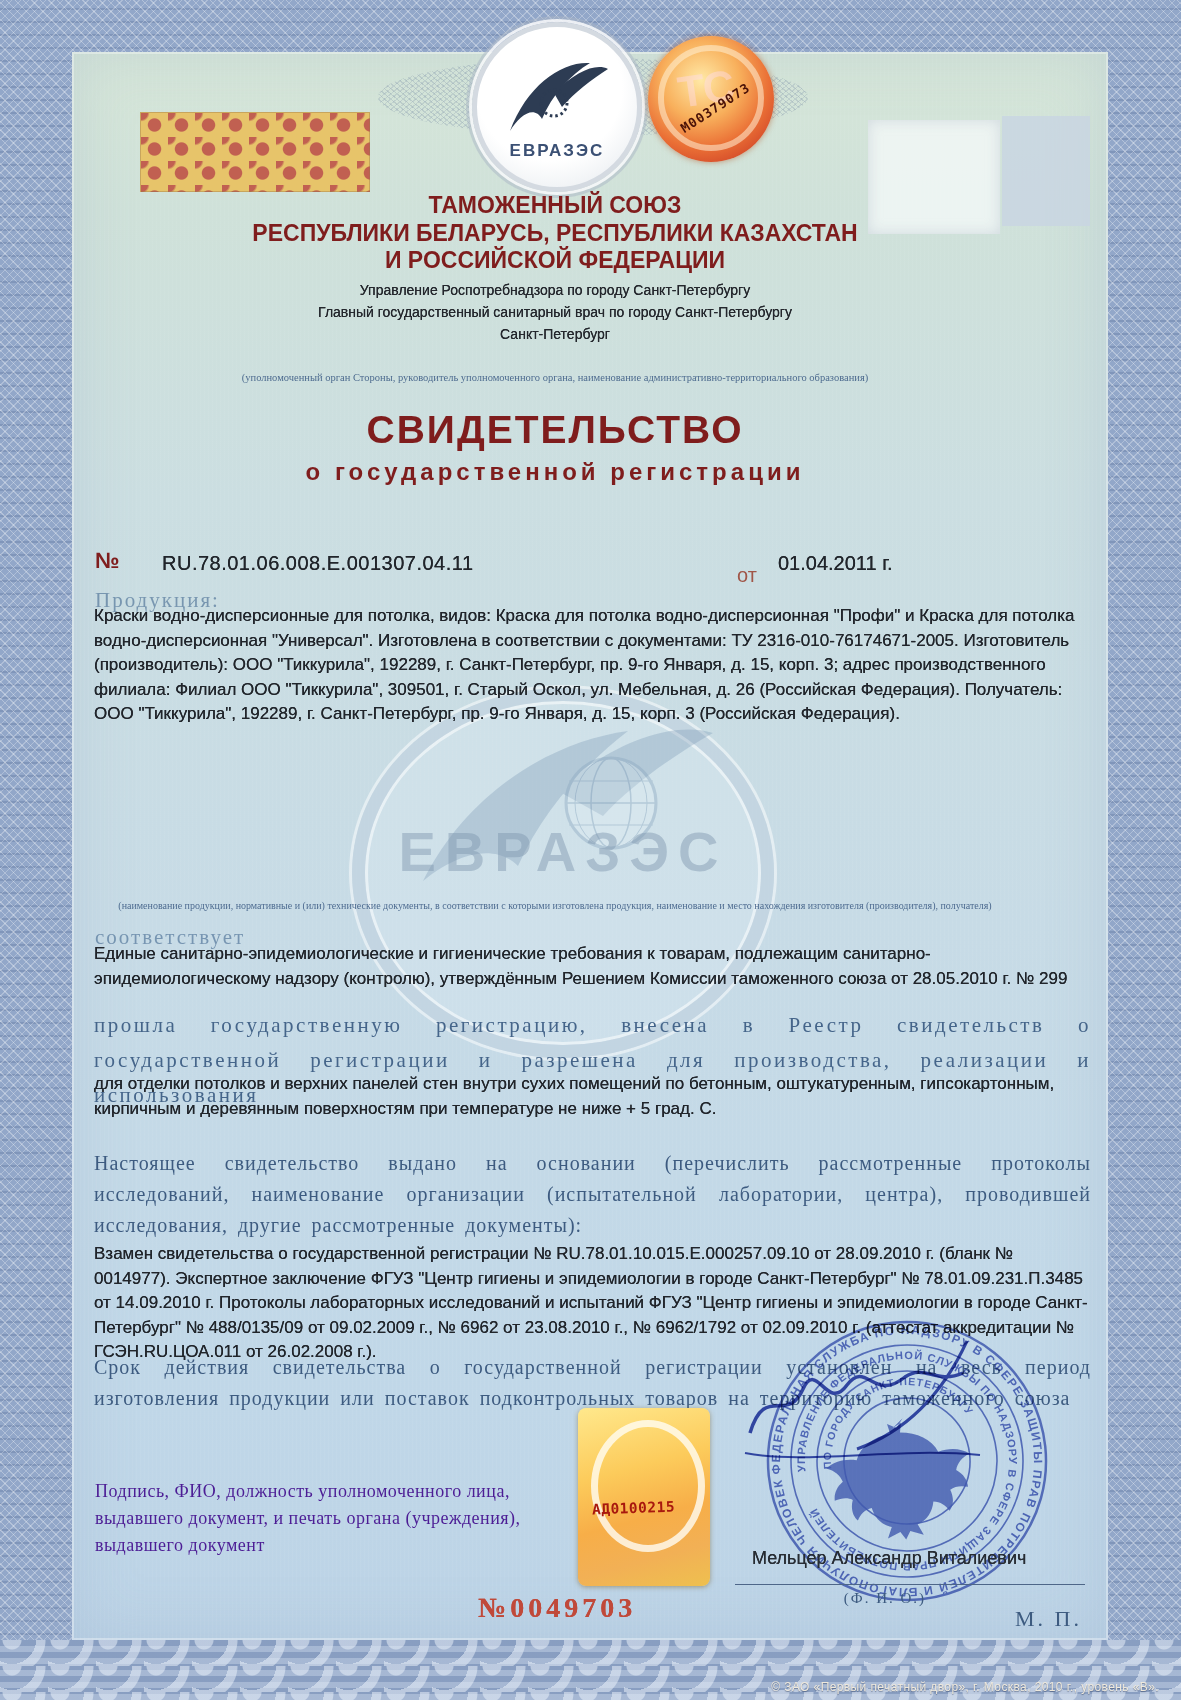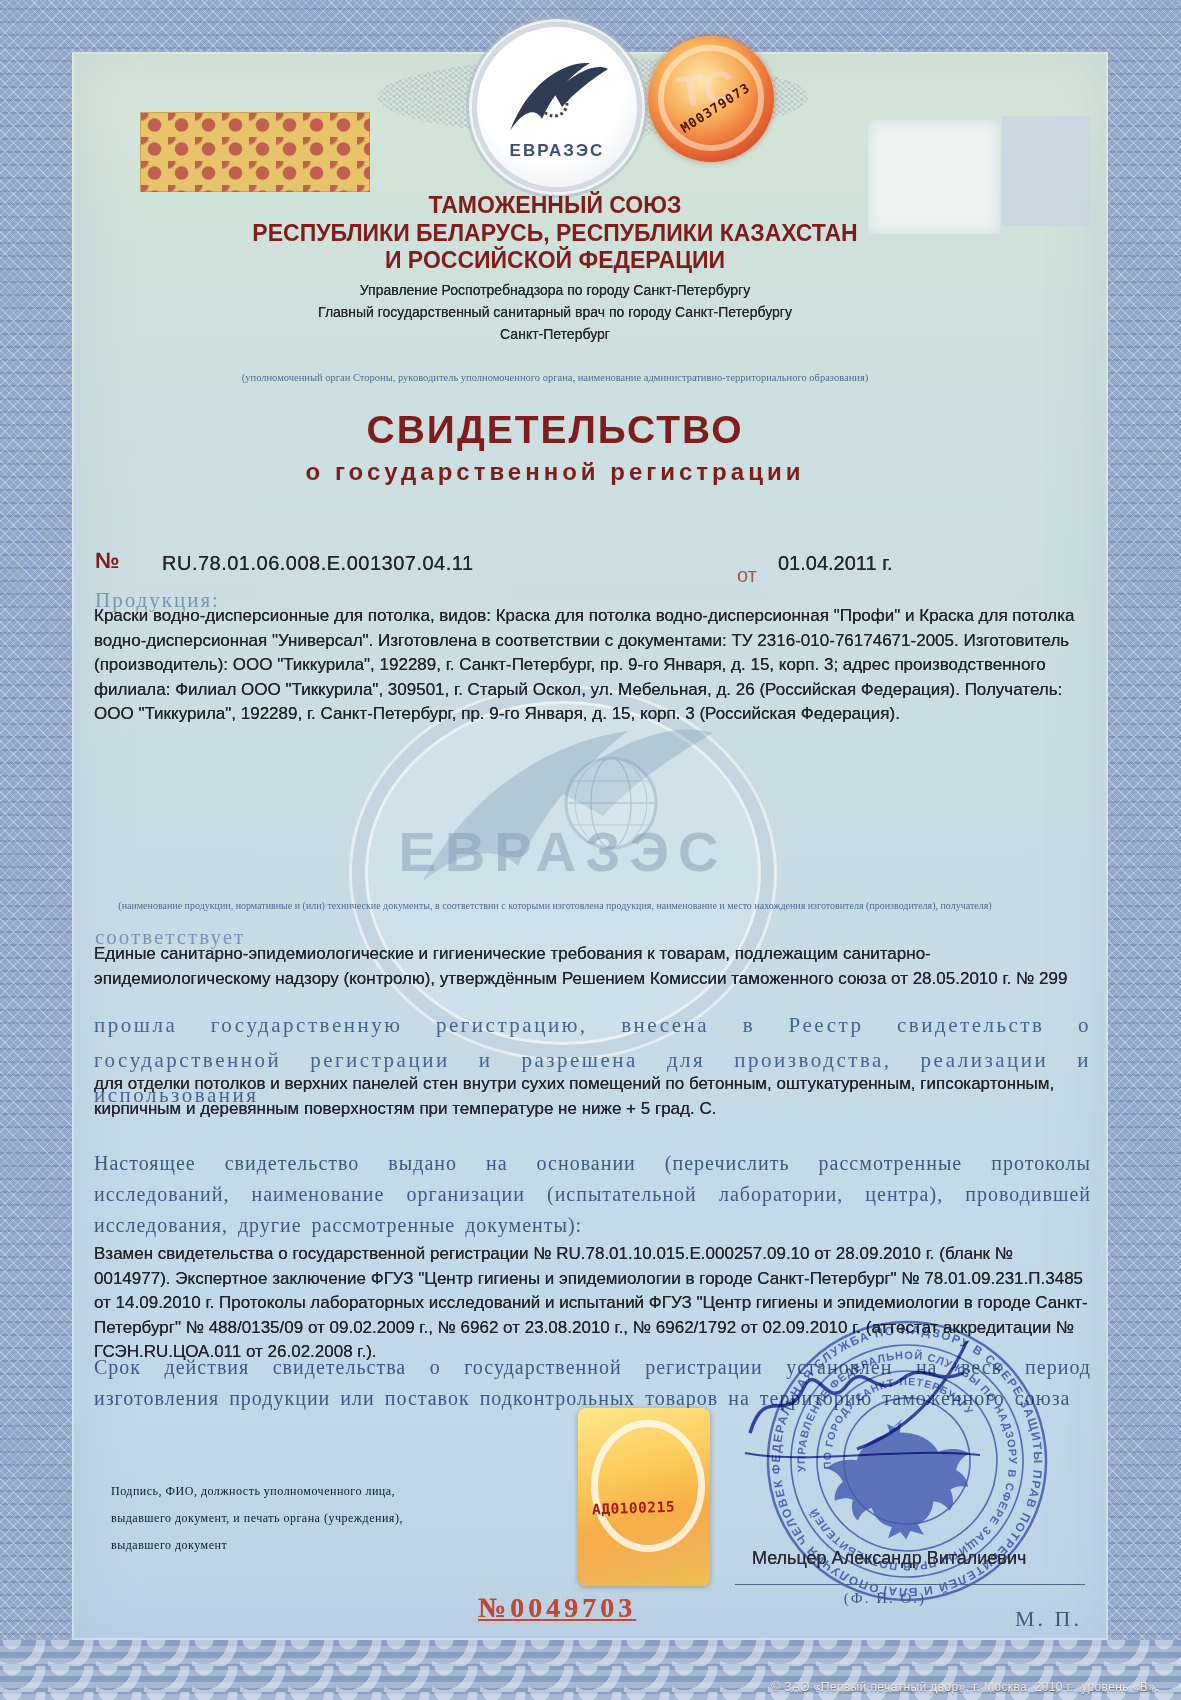--- a/index.html
+++ b/index.html
@@ -89,41 +89,41 @@
   .hdr-union{font-size:23px;line-height:27px;}
   .hdr-sans{font-size:14px;line-height:21px;color:#24272d;font-weight:normal;font-family:"Liberation Sans",sans-serif;text-shadow:0 0 .4px #24272d;}
   .caption{font-family:"Liberation Serif",serif;font-size:10.5px;color:#3f5e86;opacity:.9;white-space:nowrap;}
   .doc-title{font-size:39px;letter-spacing:2px;}
   .doc-sub{font-size:24px;letter-spacing:4px;}
   .abs{position:absolute;}
   .sans-body{font-size:17px;line-height:24.5px;color:#21252b;text-align:left;text-shadow:0 0 .4px #21252b;}
   .tmpl{font-family:"Liberation Serif",serif;color:rgba(70,106,146,.62);font-size:21px;letter-spacing:2px;}
   .serif-par{font-family:Liberation Serif, serif;color:#45658a;font-size:21px;line-height:35px;letter-spacing:2.5px;word-spacing:9px;text-align:justify;}
   .serif-par2{font-family:"Liberation Serif",serif;color:#3d5b80;font-size:20px;line-height:31px;letter-spacing:1px;word-spacing:4px;text-align:justify;}
-  .sig-cap{font-family:"Liberation Serif",serif;color:#0f172a;font-size:12px;line-height:27px;letter-spacing:.5px;margin-left:16px;}
+  .sig-cap{font-family:"Liberation Serif",serif;color:#4c1d95;font-size:18px;line-height:27px;letter-spacing:.5px;}
   
   .gold-sticker{
     position:absolute;left:578px;top:1408px;width:132px;height:178px;border-radius:8px;
     background:linear-gradient(165deg,#ffe88c 0%,#fccb5b 35%,#f7ae48 60%,#f2b055 80%,#eec04f 100%);
     box-shadow:0 1px 5px rgba(120,90,30,.5);
   }
   .gold-sticker::before{
     content:"";position:absolute;left:13px;top:12px;width:100px;height:118px;border-radius:50%;
     border:7px solid rgba(255,253,244,.8);
   }
   .gold-num{
     position:absolute;left:14px;top:92px;font-family:"DejaVu Sans Mono",monospace;
     font-size:14.5px;font-weight:bold;color:#a8180e;letter-spacing:.5px;transform:rotate(-2deg);
   }
   .stamp-wrap{position:absolute;left:752px;top:1306px;width:310px;height:310px;opacity:.88;mix-blend-mode:multiply;transform:rotate(-6deg);}
   .sig-svg{position:absolute;left:735px;top:1335px;mix-blend-mode:multiply;}
   .signer-name{position:absolute;left:752px;top:1548px;width:350px;text-align:left;font-size:18px;color:#272c33;text-shadow:0 0 .4px #272c33;}
   .fio-line{position:absolute;left:735px;top:1584px;width:350px;border-top:1.5px solid #4e6688;}
   .fio-cap{position:absolute;left:735px;top:1590px;width:300px;text-align:center;font-family:"Liberation Serif",serif;font-size:15px;color:#3d5b80;letter-spacing:2px;}
-  .blank-num{position:absolute;left:478px;top:1592px;font-family:"Liberation Serif",serif;font-size:28px;letter-spacing:4px;color:#c0493a;font-weight:bold;text-shadow:0 0 .5px #c0493a;text-decoration:underline;}
+  .blank-num{position:absolute;left:478px;top:1592px;font-family:"Liberation Serif",serif;font-size:28px;letter-spacing:4px;color:#c0493a;font-weight:bold;text-shadow:0 0 .5px #c0493a;}
   .mp{position:absolute;left:995px;top:1606px;font-family:"Liberation Serif",serif;font-size:22px;letter-spacing:3px;color:#3d5b80;margin-left:20px;}
   .footer{position:absolute;right:22px;bottom:6px;font-size:12px;color:#efe9dc;letter-spacing:.4px;text-shadow:0 1px 1px rgba(60,75,105,.6);}
 </style>
 </head>
 <body>
 
 <div class="panel">
     <div class="paneltex"></div>
   </div>
 

